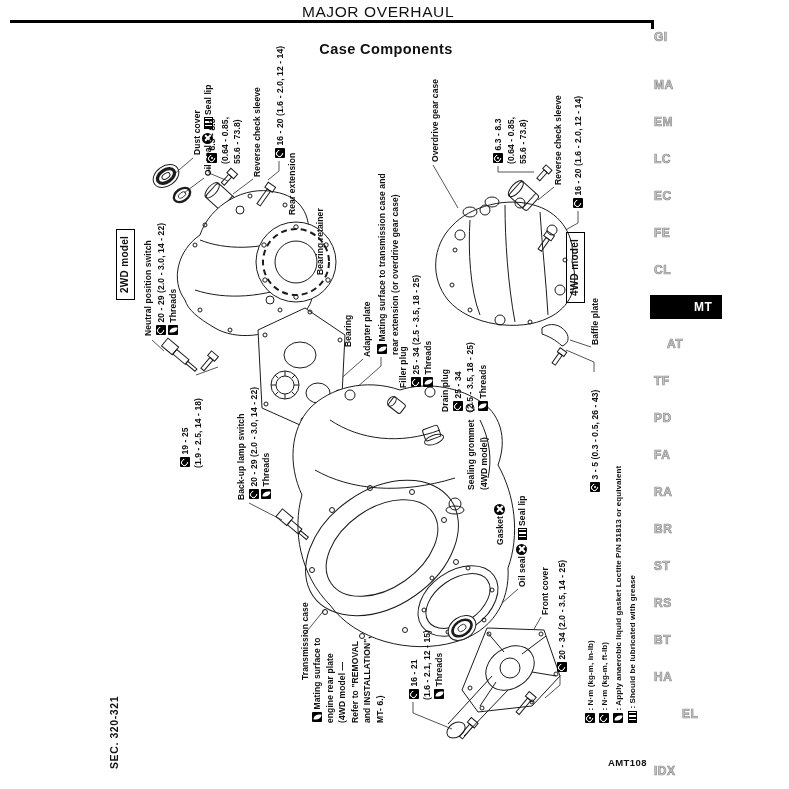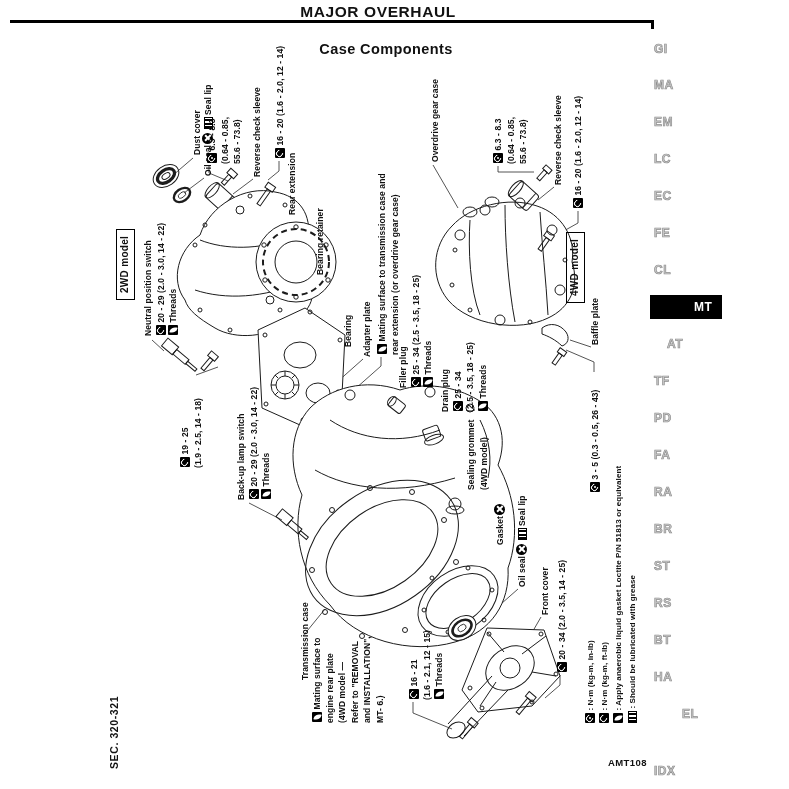--- a/index.html
+++ b/index.html
@@ -1,19 +1,19 @@
 <!DOCTYPE html>
 <html><head>
 <meta charset="utf-8">
 <style>
   html,body{margin:0;padding:0;background:#fff;}
   .page{position:relative;width:789px;height:789px;background:#fff;overflow:hidden;
         font-family:"Liberation Sans",sans-serif;color:#111;}
   .hdr{position:absolute;top:3px;left:95px;width:566px;text-align:center;
-       font-weight:bold;font-size:15.5px;letter-spacing:.6px;}
+       font-weight:normal;font-size:15.5px;letter-spacing:.6px;}
   .hline{position:absolute;top:20px;left:10px;width:644px;height:2.6px;background:#000;}
   .hline-tick{position:absolute;top:20px;left:651px;width:2.6px;height:9px;background:#000;}
   .ttl{position:absolute;top:41px;left:106px;width:560px;text-align:center;
        font-weight:bold;font-size:14.5px;letter-spacing:.4px;}
   .sec-code{position:absolute;left:108px;top:769px;transform:rotate(-90deg);
        transform-origin:0 0;font-weight:bold;font-size:10.5px;letter-spacing:.6px;white-space:nowrap;}
   .fig-code{position:absolute;left:608px;top:757px;font-weight:bold;font-size:9.5px;letter-spacing:.4px;}
   
   .sb-item{position:absolute;left:654px;font-weight:bold;font-size:12px;letter-spacing:.5px;
        color:#c9c9c9;-webkit-text-stroke:.7px #8f8f8f;}
@@ -50,21 +50,21 @@
 <body>
 
 <div class="page">
 
   <div class="hdr">MAJOR OVERHAUL</div>
   <div class="hline"></div>
   <div class="hline-tick"></div>
   <div class="ttl">Case Components</div>
 
   <div>
-      <div class="sb-item" style="top: 42px;">GI</div>
+      <div class="sb-item" style="top: 30px;">GI</div>
       <div class="sb-item" style="top: 78px;">MA</div>
       <div class="sb-item" style="top: 115px;">EM</div>
       <div class="sb-item" style="top: 152px;">LC</div>
       <div class="sb-item" style="top: 189px;">EC</div>
       <div class="sb-item" style="top: 226px;">FE</div>
       <div class="sb-item" style="top: 263px;">CL</div>
       <div class="sb-item active" style="top: 295px; padding-left: 44px;">MT</div>
       <div class="sb-item" style="top: 337px; margin-left: 13px;">AT</div>
       <div class="sb-item" style="top: 374px;">TF</div>
       <div class="sb-item" style="top: 411px;">PD</div>

